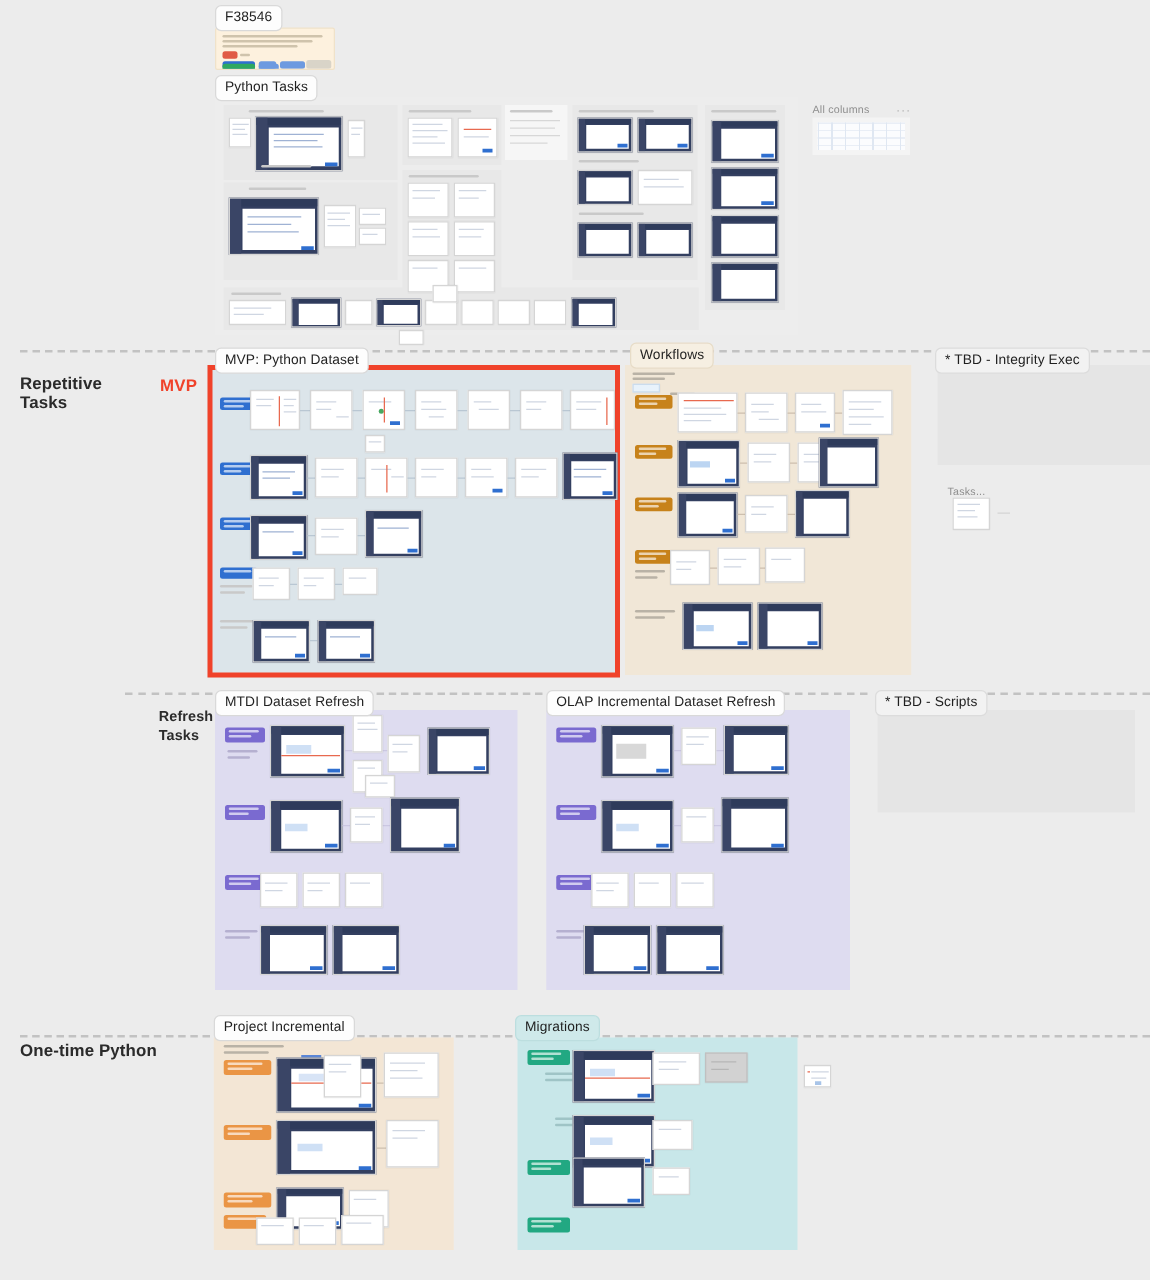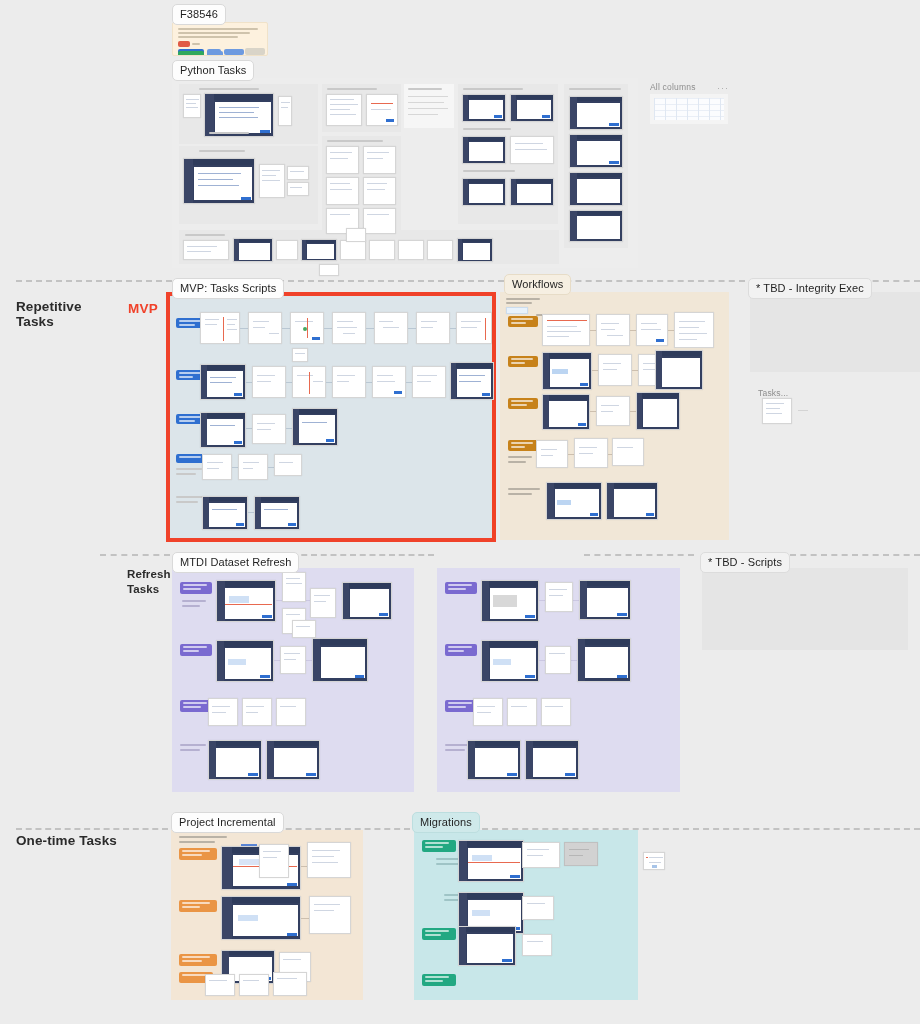--- a/index.html
+++ b/index.html
@@ -363,21 +363,21 @@
   <div class="dash" style="left:268px;top:280px;width:236px;"></div>
   <div class="dash" style="left:555px;top:280px;width:190px;"></div>
   <div class="dash" style="left:852px;top:280px;width:68px;"></div>
 
   <div class="lane-label" style="left:16px;top:299px;">
     <div>Repetitive</div>
     <div>Tasks</div>
   </div>
   <div class="mvp-tag" style="left:128px;top:301px;text-align:right;">MVP</div>
 
-  <div class="chip" style="left:172px;top:278px;">MVP: Tasks Scripts</div>
+  <div class="chip" style="left:172px;top:278px;">MVP: Python Dataset</div>
   <div class="chip cream" style="left:504px;top:274px;">Workflows</div>
   <div class="chip plain" style="left:748px;top:278px;">* TBD - Integrity Exec</div>
 
   <div class="region r-blue mvp-frame" style="left:166px;top:292px;width:330px;height:250px;">
 
     <div class="badge b-blue" style="left:6px;top:22px;width:30px;height:10px;">
         <i style="width:22px;"></i>
         <i style="width:16px;"></i>
       </div>
     <div class="tn plain" style="left:30px;top:16px;width:40px;height:32px;">
@@ -676,20 +676,21 @@
   <div class="dash" style="left:272px;top:554px;width:162px;"></div>
   <div class="dash" style="left:584px;top:554px;width:110px;"></div>
   <div class="dash" style="left:790px;top:554px;width:130px;"></div>
 
   <div class="lane-label" style="left:127px;top:567px;font-size:11.5px;">
     <div>Refresh</div>
     <div>Tasks</div>
   </div>
 
   <div class="chip" style="left:172px;top:552px;">MTDI Dataset Refresh</div>
+  <div class="chip" style="left:437px;top:552px;">OLAP Incremental Dataset Refresh</div>
   <div class="chip plain" style="left:700px;top:552px;">* TBD  -  Scripts</div>
 
   <div class="region r-lav" style="left:172px;top:568px;width:242px;height:224px;">
     <div class="badge b-purple" style="left:8px;top:14px;width:32px;height:12px;">
         <i style="width:24px;"></i>
         <i style="width:18px;"></i>
       </div>
     <div class="txt" style="left:10px;top:32px;width:24px;background:#b5b0d0;"></div>
     <div class="txt" style="left:10px;top:37px;width:18px;background:#b5b0d0;"></div>
     <div class="tn dark" style="left:44px;top:12px;width:60px;height:42px;">
@@ -854,21 +855,21 @@
       </div>
   </div>
 
   <div class="region r-empty" style="left:702px;top:568px;width:206px;height:82px;"></div>
 
   <div class="dash" style="left:16px;top:828px;width:152px;"></div>
   <div class="dash" style="left:266px;top:828px;width:144px;"></div>
   <div class="dash" style="left:472px;top:828px;width:448px;"></div>
 
   <div class="lane-label" style="left:16px;top:833px;">
-    <div>One-time Tasks</div>
+    <div>One-time Python</div>
   </div>
 
   <div class="chip" style="left:171px;top:812px;">Project Incremental</div>
   <div class="chip teal" style="left:412px;top:812px;">Migrations</div>
 
   <div class="region r-beige" style="left:171px;top:830px;width:192px;height:170px;">
     <div class="txt t" style="left:8px;top:6px;width:48px;"></div>
     <div class="txt t" style="left:8px;top:11px;width:36px;"></div>
     <div class="accent" style="position:absolute;left:70px;top:14px;width:16px;height:3px;background:#5b86d6;"></div>
 

